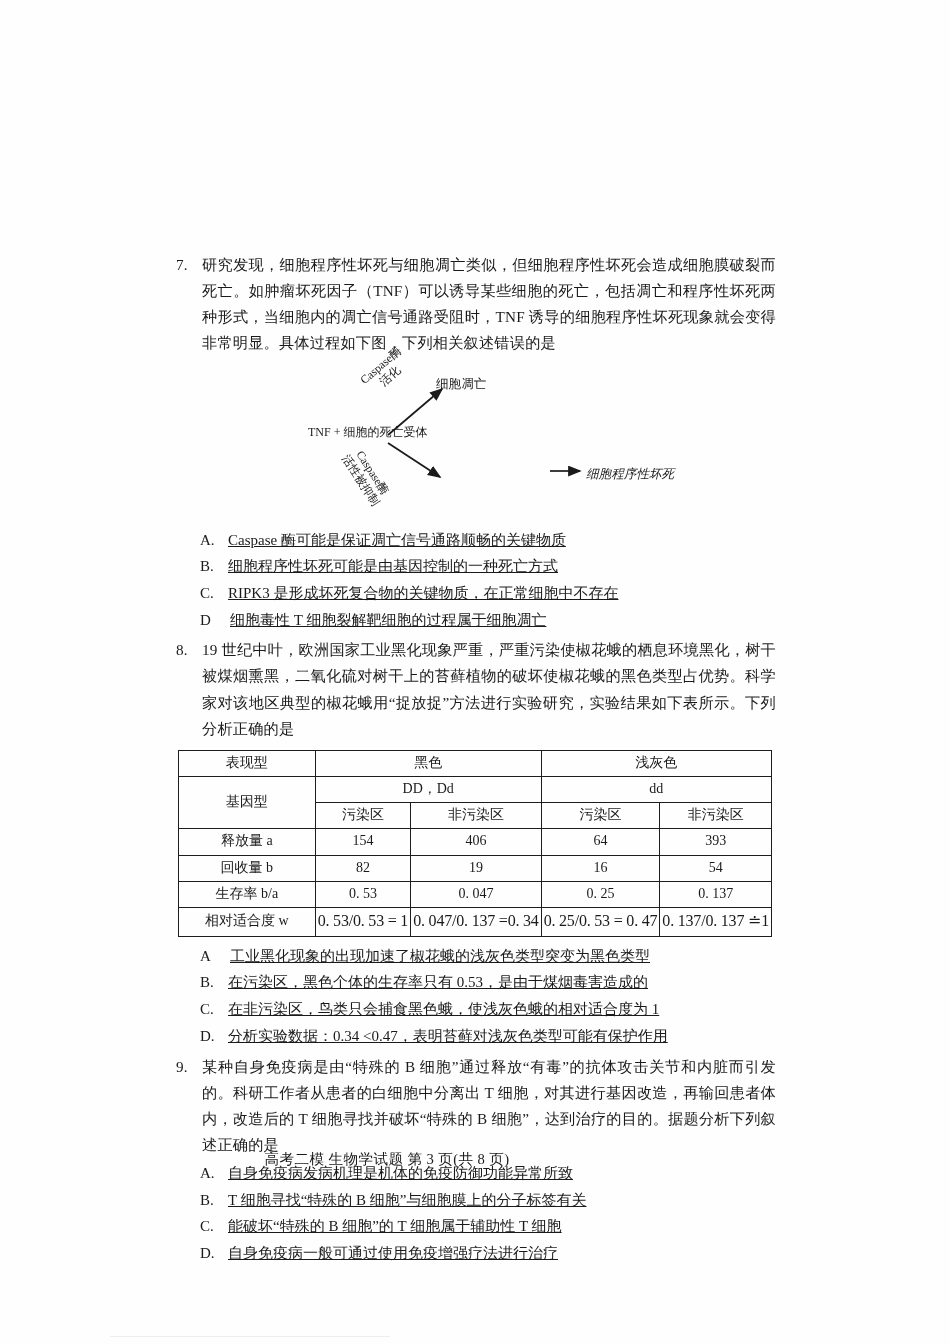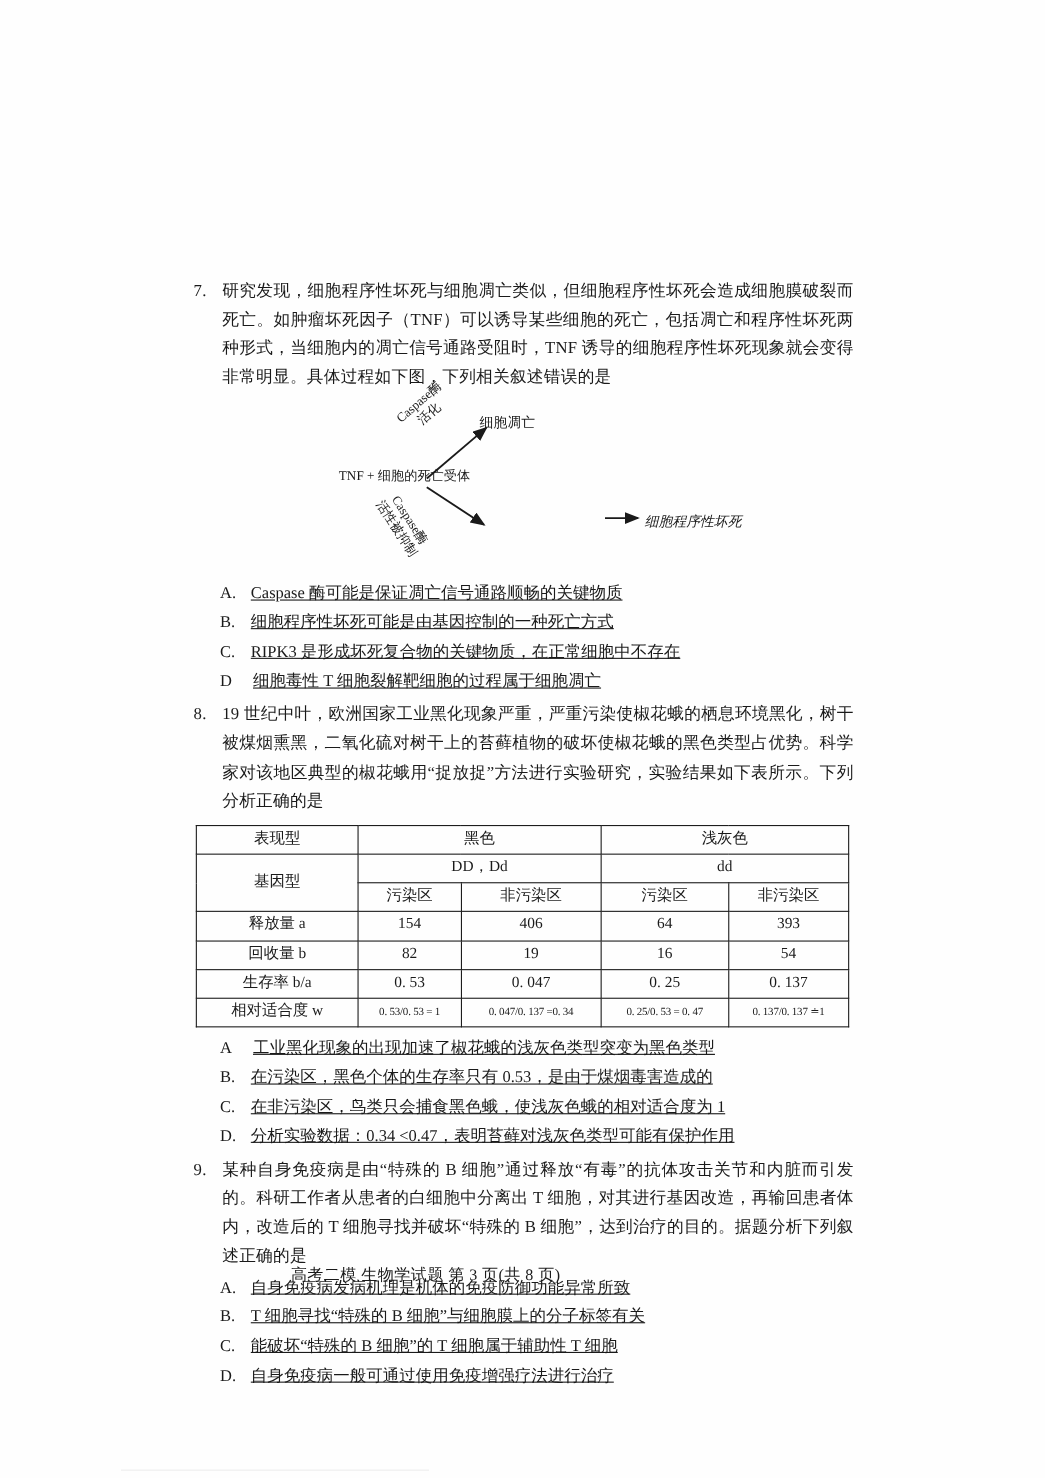--- a/index.html
+++ b/index.html
@@ -151,21 +151,21 @@
     text-align: center;
     padding: 3px 2px 4px 2px;
     font-weight: normal;
     line-height: 1.3;
     white-space: nowrap;
   }
   .data-table .rowlabel {
     width: 142px;
   }
   .data-table .small {
-    font-size: 10px;
+    font-size: 16px;
     letter-spacing: -0.2px;
   }
 
   
   .footer {
     position: absolute;
     left: 0;
     top: 1150px;
     width: 774px;
     text-align: center;

